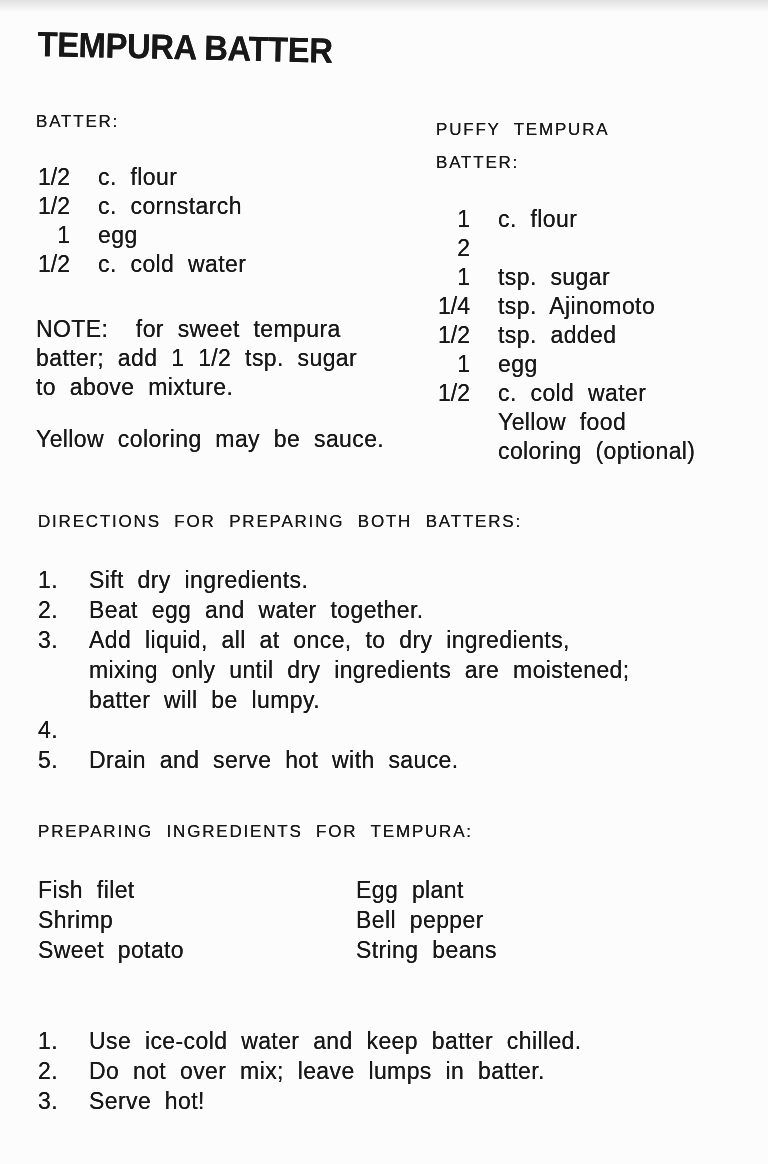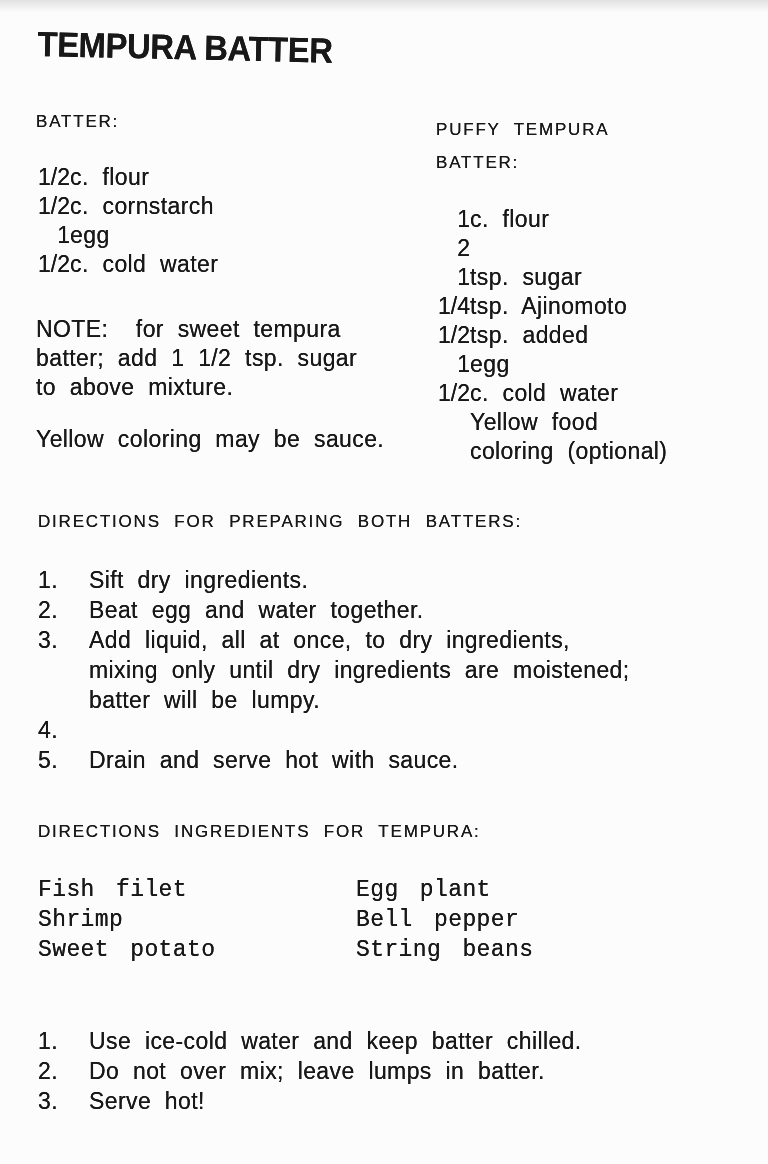--- a/index.html
+++ b/index.html
@@ -38,39 +38,39 @@
 
   .body-text { font-size: 23px; letter-spacing: 0.4px; word-spacing: 7px; }
 
   .col-left  { position: absolute; left: 36px;  top: 112px; width: 396px; }
   .col-right { position: absolute; left: 436px; top: 113px; width: 332px; }
 
   .ing-list { margin-top: 31px; }
   .col-right .ing-list { margin-top: 26px; }
   .ing-row { display: flex; line-height: 29px; }
   .qty { flex: none; width: 34px; text-align: right; letter-spacing: 0; }
-  .item { margin-left: 0; white-space: nowrap; text-align: center; }
+  .item { margin-left: 28px; white-space: nowrap; text-align: center; }
 
   .para {
     margin: 36px 0 0;
     line-height: 29px;
     white-space: pre-line;
   }
   .para.extra { margin-top: 23px; white-space: nowrap; }
 
   .directions { position: absolute; left: 38px; top: 512px; width: 714px; }
   .num-list { list-style: none; margin: 33px 0 0; padding: 0; }
   .num-list li { display: flex; line-height: 30px; }
   .num { flex: none; width: 30px; }
   .txt { margin-left: 21px; white-space: pre-line; }
 
   .suggested { position: absolute; left: 38px; top: 822px; width: 714px; }
   .sug-cols { display: flex; margin-top: 33px; }
   .sug-col1 { width: 318px; }
-  .sug-col1 div, .sug-col2 div { line-height: 30px; font-family: Liberation Mono, monospace; }
+  .sug-col1 div, .sug-col2 div { line-height: 30px; }
 
   .bottom-note { position: absolute; left: 38px; top: 1026px; width: 714px; }
   .bottom-note .heading { margin-bottom: 2px; line-height: 26px; }
   .bottom-note .num-list { margin-top: 0; }
 </style>
 </head>
 <body>
 
 <div class="page">
   <div class="scan-shade"></div>
@@ -166,21 +166,21 @@
         <span class="num">4.</span>
       </li>
       <li>
         <span class="num">5.</span>
         <span class="txt">Drain and serve hot with sauce.</span>
       </li>
     </ol>
   </section>
 
   <section class="suggested body-text">
-    <div class="heading">DIRECTIONS INGREDIENTS FOR TEMPURA:</div>
+    <div class="heading">PREPARING INGREDIENTS FOR TEMPURA:</div>
     <div class="sug-cols">
       <div class="sug-col1">
         <div>Fish filet</div>
         <div>Shrimp</div>
         <div>Sweet potato</div>
       </div>
       <div class="sug-col2">
         <div>Egg plant</div>
         <div>Bell pepper</div>
         <div>String beans</div>

